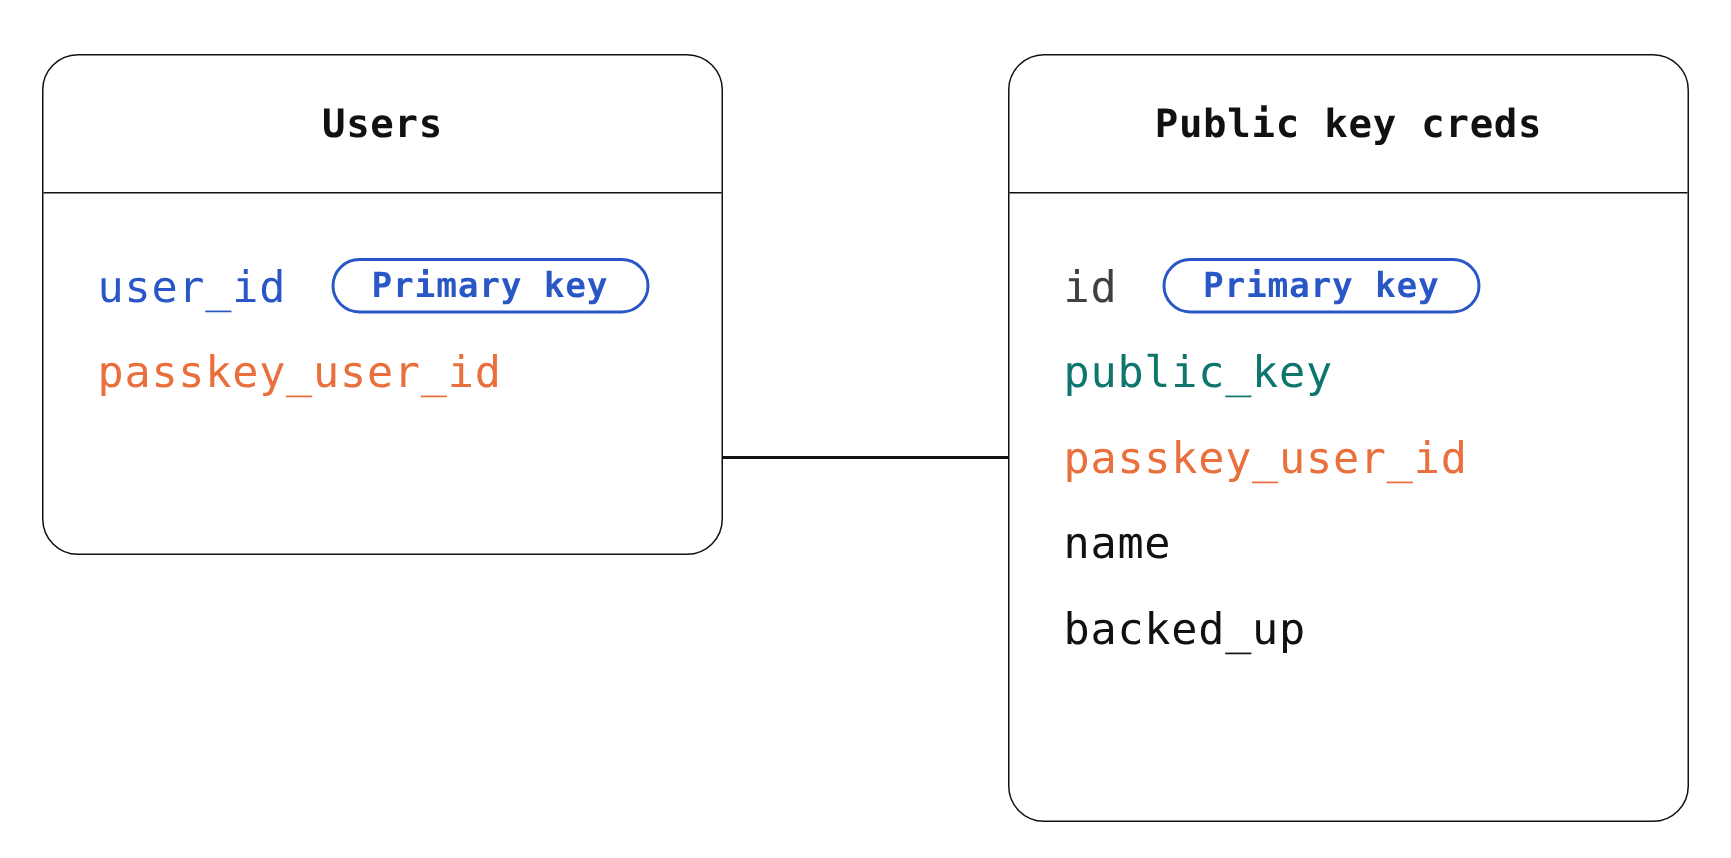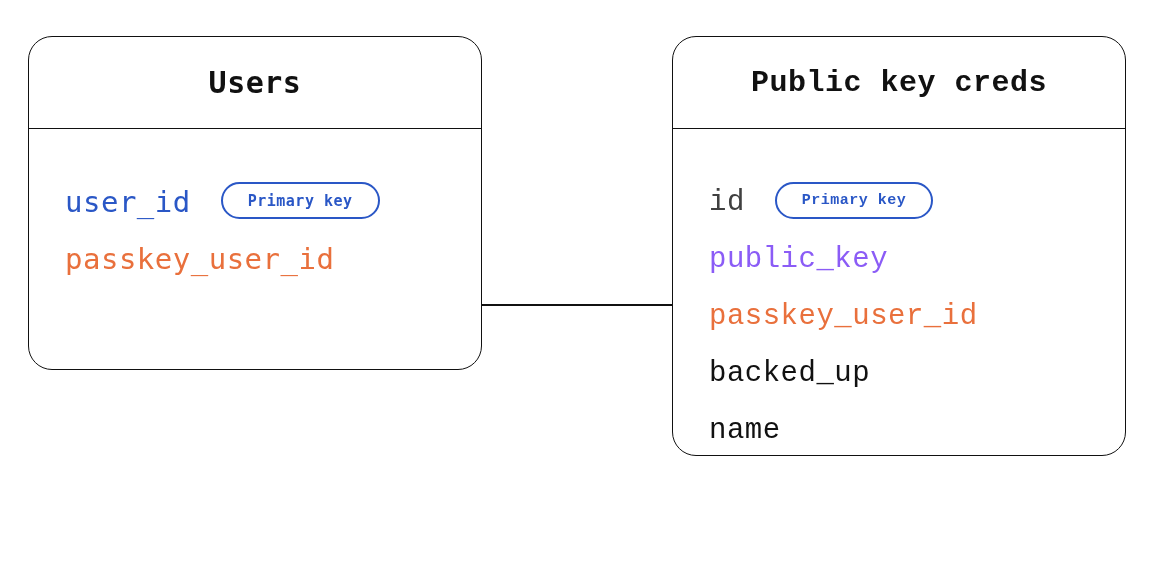--- a/index.html
+++ b/index.html
@@ -26,63 +26,62 @@
   .card-users {
     left: 28px;
     top: 36px;
     width: 454px;
     height: 334px;
   }
   .card-pkc {
     left: 672px;
     top: 36px;
     width: 454px;
-    height: 420px;
-    font-family: Liberation Mono, monospace;
+    height: 512px;
   }
   .table-header {
     height: 92px;
     border-bottom: 1.5px solid var(--ink, #111111);
     display: flex;
     align-items: center;
     justify-content: center;
     box-sizing: border-box;
   }
   .table-title {
-    font-size: 30px;
+    font-size: 26px;
     font-weight: bold;
     color: var(--ink, #111111);
     letter-spacing: 0.5px;
     white-space: nowrap;
   }
   .table-fields {
     padding: 33px 0 0 36px;
   }
   .field-row {
     height: 57px;
     display: flex;
-    align-items: flex-end;
+    align-items: center;
     white-space: nowrap;
   }
   .field-name {
     font-size: 29px;
     color: var(--ink, #111111);
     letter-spacing: 0.5px;
   }
   .pk-badge {
     display: inline-flex;
     align-items: center;
     justify-content: center;
     margin-left: 30px;
     height: 37px;
     padding: 0 25px;
     border: 2px solid var(--blue, #2a57c6);
     border-radius: 999px;
     color: var(--blue, #2a57c6);
-    font-size: 15px;
+    font-size: 23px;
     font-weight: bold;
     box-sizing: border-box;
     letter-spacing: 0.5px;
   }
   .connector {
     position: absolute;
     left: 478px;
     top: 304px;
     width: 198px;
     height: 0;
@@ -115,27 +114,27 @@
   <div class="table-card card-pkc">
     <div class="table-header">
       <span class="table-title">Public key creds</span>
     </div>
     <div class="table-fields">
       <div class="field-row">
         <span class="field-name" style="color: #404040;">id</span>
         <span class="pk-badge">Primary key</span>
       </div>
       <div class="field-row">
-        <span class="field-name" style="color: #8b5cf6;">public_key</span>
+        <span class="field-name" style="color: #0f766e;">public_key</span>
       </div>
       <div class="field-row">
         <span class="field-name" style="color: rgb(233, 112, 60);">passkey_user_id</span>
       </div>
       <div class="field-row">
-        <span class="field-name" style="color: rgb(17, 17, 17);">backed_up</span>
+        <span class="field-name" style="color: rgb(17, 17, 17);">name</span>
       </div>
       <div class="field-row">
-        <span class="field-name" style="color: rgb(17, 17, 17);">name</span>
+        <span class="field-name" style="color: rgb(17, 17, 17);">backed_up</span>
       </div>
     </div>
   </div>
 
 </div>
 
 </body></html>

